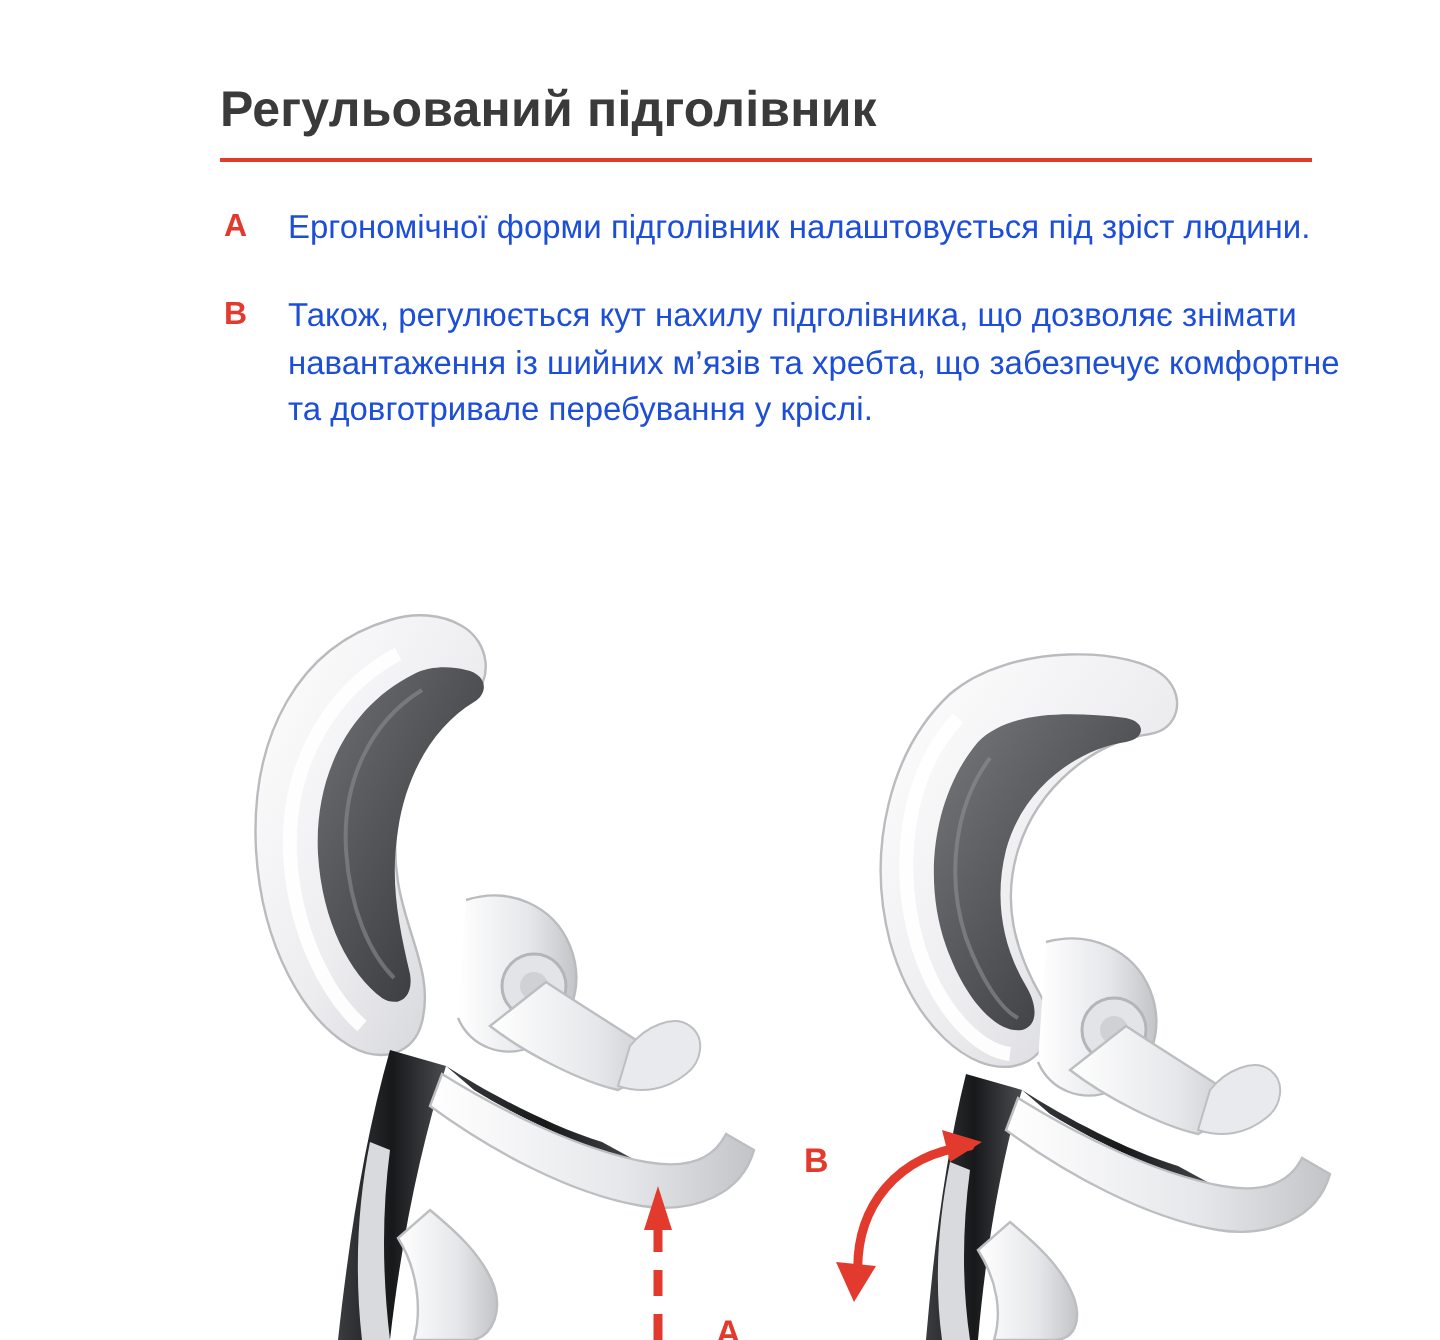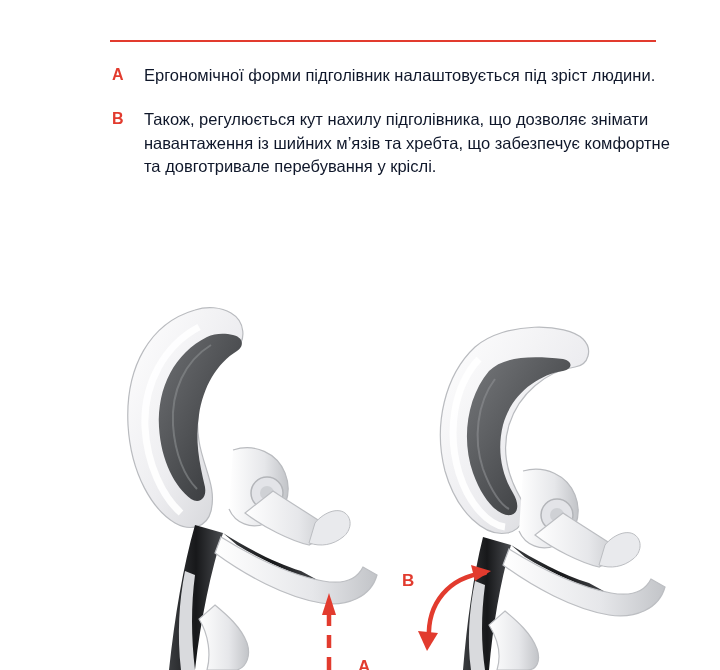--- a/index.html
+++ b/index.html
@@ -53,21 +53,21 @@
     font-size: 16px;
     font-weight: bold;
     line-height: 1.42;
     padding-left: 2px;
     box-sizing: border-box;
   }
   .bullet-text {
     flex: 1 1 auto;
     font-size: 16.5px;
     line-height: 1.42;
-    color: #0f172a;
+    color: #1d4ed8;
   }
   
   .illustration {
     position: absolute;
     left: 0;
     top: 275px;
     width: 720px;
     height: 395px;
   }
   .chair {
@@ -109,20 +109,21 @@
     font-size: 17px;
     font-weight: bold;
   }
 </style>
 </head>
 <body>
 
 <div class="page">
 
   <div class="content">
+    <h1 class="title">Регульований підголівник</h1>
     <div class="title-rule"></div>
 
     <div class="bullet">
       <div class="bullet-marker">A</div>
       <div class="bullet-text">Ергономічної форми підголівник налаштовується під зріст людини.</div>
     </div>
 
     <div class="bullet">
       <div class="bullet-marker">B</div>
       <div class="bullet-text">Також, регулюється кут нахилу підголівника, що дозволяє знімати навантаження із шийних м’язів та хребта, що забезпечує комфортне та довготривале перебування у кріслі.</div>

